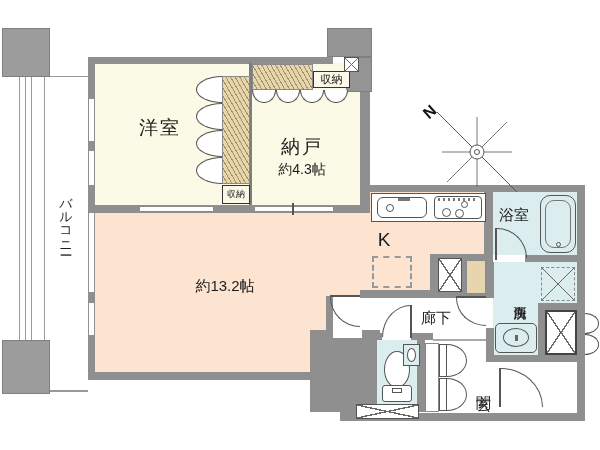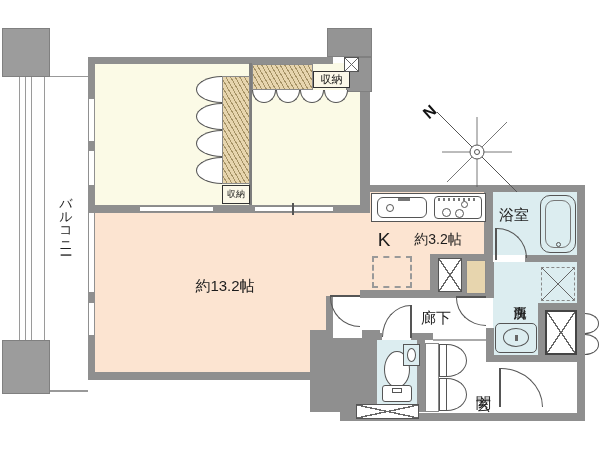--- a/index.html
+++ b/index.html
@@ -181,26 +181,28 @@
   <svg class="abs" style="left:410px;top:90px;" width="130" height="120">
     <line x1="27" y1="22" x2="107" y2="102" stroke="#555" stroke-width="1"></line>
     <line x1="97" y1="32" x2="37" y2="92" stroke="#555" stroke-width="0.8"></line>
     <line x1="32" y1="62" x2="102" y2="62" stroke="#555" stroke-width="0.8"></line>
     <line x1="67" y1="27" x2="67" y2="97" stroke="#555" stroke-width="0.8"></line>
     <circle cx="67" cy="62" r="7" fill="#fff" stroke="#555" stroke-width="1"></circle>
     <circle cx="67" cy="62" r="2.5" fill="none" stroke="#555" stroke-width="1"></circle>
     <text x="13" y="26" font-size="16" font-weight="bold" fill="#111" transform="rotate(-42 21 20)">N</text>
   </svg>
 
-
+  <div class="lbl" style="left:110px;top:115px;width:100px;height:24px;font-size:19px;letter-spacing:2px;">洋室</div>
+
+  <div class="lbl" style="left:257px;top:134px;width:90px;height:24px;font-size:19px;letter-spacing:2px;">納戸</div>
+  <div class="lbl" style="left:257px;top:160px;width:90px;height:18px;font-size:14px;">約4.3帖</div>
 
   <div class="lbl" style="left:165px;top:275px;width:120px;height:20px;font-size:15px;text-align:center;">約13.2帖</div>
 
   <div class="lbl" style="left:372px;top:228px;width:24px;height:22px;font-size:19px;">K</div>
-  <div class="lbl" style="left:405px;top:230px;width:66px;height:18px;font-size:14px;">約3.2帖</div>
 
   <div class="lbl" style="left:496px;top:205px;width:36px;height:18px;font-size:15px;">浴室</div>
 
   <div class="lbl vtext" style="left:511px;top:266px;width:18px;height:60px;font-size:13px;">洗面所</div>
 
   <div class="lbl" style="left:415px;top:308px;width:42px;height:18px;font-size:15px;">廊下</div>
 
   <div class="lbl vtext" style="left:473px;top:362px;width:22px;height:44px;font-size:15px;">玄関</div>
 
   <div class="lbl vtext" style="left:56px;top:166px;width:20px;height:105px;font-size:13px;">バルコニー</div>

